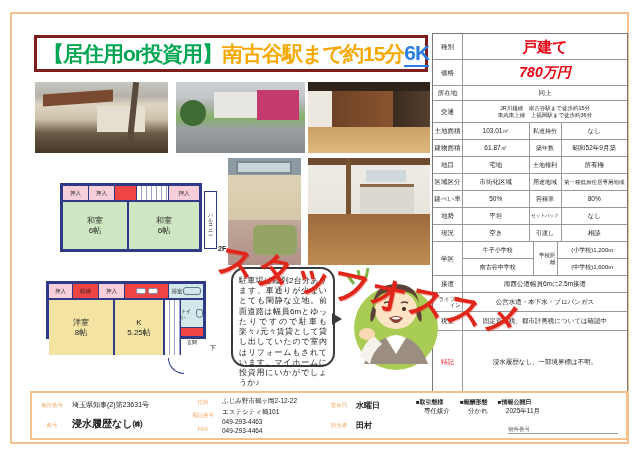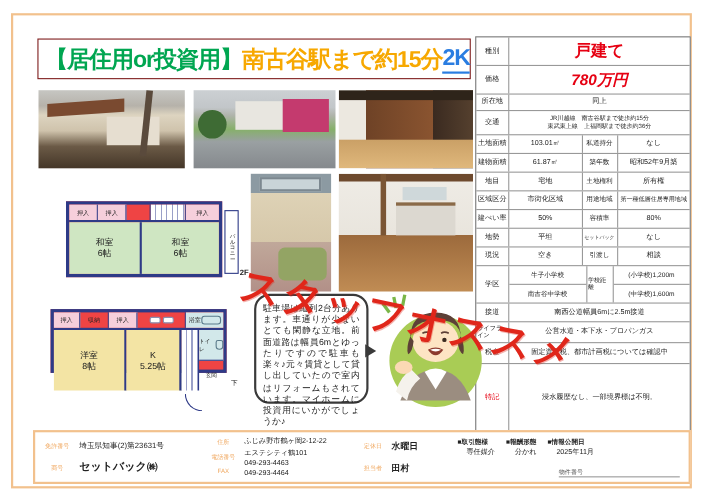--- a/index.html
+++ b/index.html
@@ -2,21 +2,21 @@
 <html><head>
 <meta charset="utf-8">
 <style>
   * { box-sizing: border-box; margin: 0; padding: 0; }
   html,body { width:640px; height:452px; background:#fff; font-family:"Liberation Sans",sans-serif; color:#222; }
   #stage { position:relative; width:640px; height:452px; background:#fff; overflow:hidden; }
   .frame { position:absolute; left:10px; top:12px; width:619px; height:432px; border:2px solid #f2c18d; }
 
   
   .titlebox { position:absolute; left:34px; top:35px; width:394px; height:37px;
-    border:1px solid #7f1d1d; background:#fff; display:flex; align-items:center; padding-left:6px; white-space:nowrap; }
+    border:3px solid #7f1d1d; background:#fff; display:flex; align-items:center; padding-left:6px; white-space:nowrap; }
   .titlebox span { font-weight:bold; font-size:21px; letter-spacing:-1px; }
   .t-green { color:#00a651; }
   .t-orange { color:#f7a800; }
   .t-blue { color:#2a7de1; border-bottom:2px solid #2a7de1; }
 
   
   .photo { position:absolute; overflow:hidden; }
   .ph1 { left:35px; top:82px; width:133px; height:71px;
     background:linear-gradient(180deg,#c6c6c2 0%,#b6b2aa 20%,#ddd4c0 32%,#cfc3ac 52%,#6b5a46 72%,#443628 100%); }
   .ph1 .roof { position:absolute; left:8px; top:10px; width:70px; height:12px; background:#7a4a30; transform:skewY(-4deg); }
@@ -74,21 +74,21 @@
   .bubble { position:absolute; left:231px; top:267px; width:104px; height:100px; background:#fff; border:2px solid #3a3a3a;
     border-radius:14px; padding:7px 6px; font-size:8px; line-height:1.28; z-index:4; text-align:justify; }
   .bubble:after { content:""; position:absolute; right:-9px; top:44px; width:0; height:0;
     border-top:6px solid transparent; border-bottom:6px solid transparent; border-left:10px solid #3a3a3a; }
   .girl { position:absolute; left:340px; top:262px; width:104px; height:112px; z-index:5; }
 
   
   .spec { position:absolute; left:432px; top:33px; width:196px; height:360px; border:1.5px solid #777;
     display:flex; flex-direction:column; background:#fff; }
   .srow { display:flex; border-bottom:1px solid #999; flex:none; }
-  .scell { border-right:1px solid #999; display:flex; align-items:center; justify-content:center; text-align:left; padding:0 1px; line-height:1.15; }
+  .scell { border-right:1px solid #999; display:flex; align-items:center; justify-content:center; text-align:right; padding:0 1px; line-height:1.15; }
   .scell:last-child { border-right:none; }
   .slabel { width:30px; flex:none; font-size:6.5px; }
   .slabel2 { width:32px; flex:none; font-size:6px; }
   .sval { flex:1; font-size:6.5px; }
   .bigred { color:#e60012; font-weight:bold; font-size:15px; }
   .pricered { color:#e60012; font-weight:bold; font-style:italic; font-size:14px; }
   .redlabel { color:#e60012; }
   .stack { flex:1; display:flex; flex-direction:column; }
   .stack > div { flex:1; display:flex; align-items:center; justify-content:center; font-size:6px; }
   .stack > div:first-child { border-bottom:1px solid #999; }
@@ -109,21 +109,21 @@
 </style>
 </head>
 <body>
 
 <div id="stage">
   <div class="frame"></div>
 
   <div class="titlebox">
     <span class="t-green">【居住用or投資用】</span>
       <span class="t-orange">南古谷駅まで約15分</span>
-      <span class="t-blue">2K</span>
+      <span class="t-blue">6K</span>
   </div>
 
   <div class="photo ph1">
     <div class="roof"></div>
     <div class="wall"></div>
     <div class="trunk"></div>
   </div>
   <div class="photo ph2">
     <div class="whitehouse"></div>
     <div class="pinkhouse"></div>
@@ -319,21 +319,21 @@
     </div>
   </div>
 
   <div class="footer">
     <div class="flabel" style="width:32px">
       <span>免許番号</span>
       <span>商号</span>
     </div>
     <div class="fcol" style="width:120px">
       <span class="small7">埼玉県知事(2)第23631号</span>
-      <span class="company">セットバック㈱</span>
+      <span class="company">浸水履歴なし㈱</span>
     </div>
     <div class="flabel" style="width:30px">
       <span>住所</span>
       <span>電話番号</span>
       <span>FAX</span>
     </div>
     <div class="fcol" style="width:108px;font-size:6.5px">
       <span>ふじみ野市鶴ヶ岡2-12-22</span>
       <span>エステシティ鶴101</span>
       <span>049-293-4463</span>

